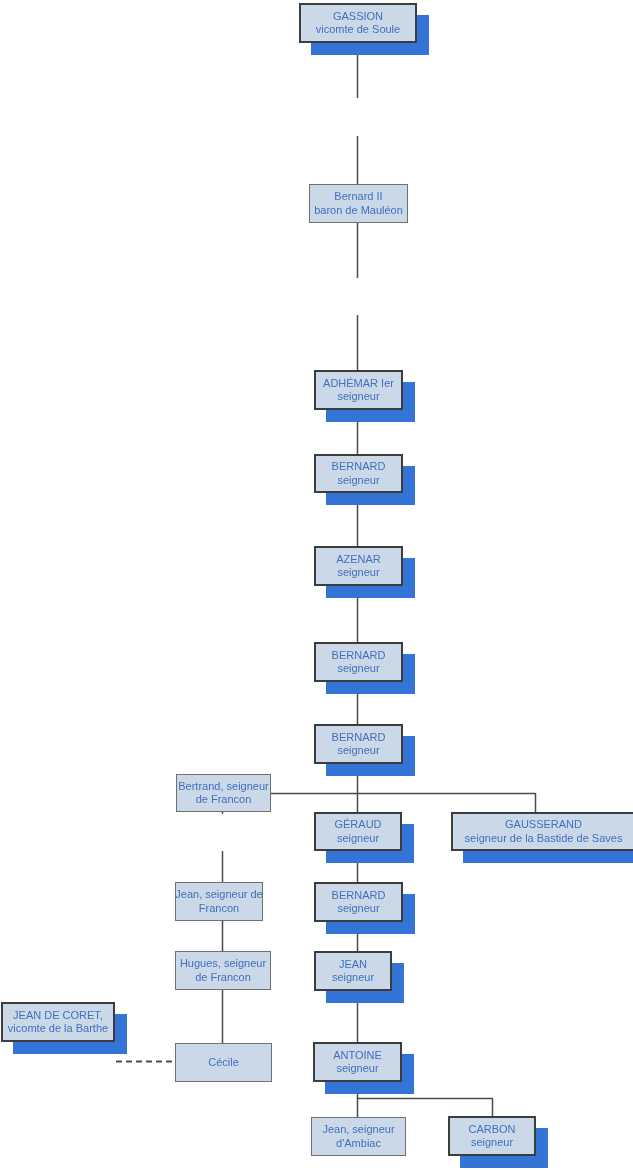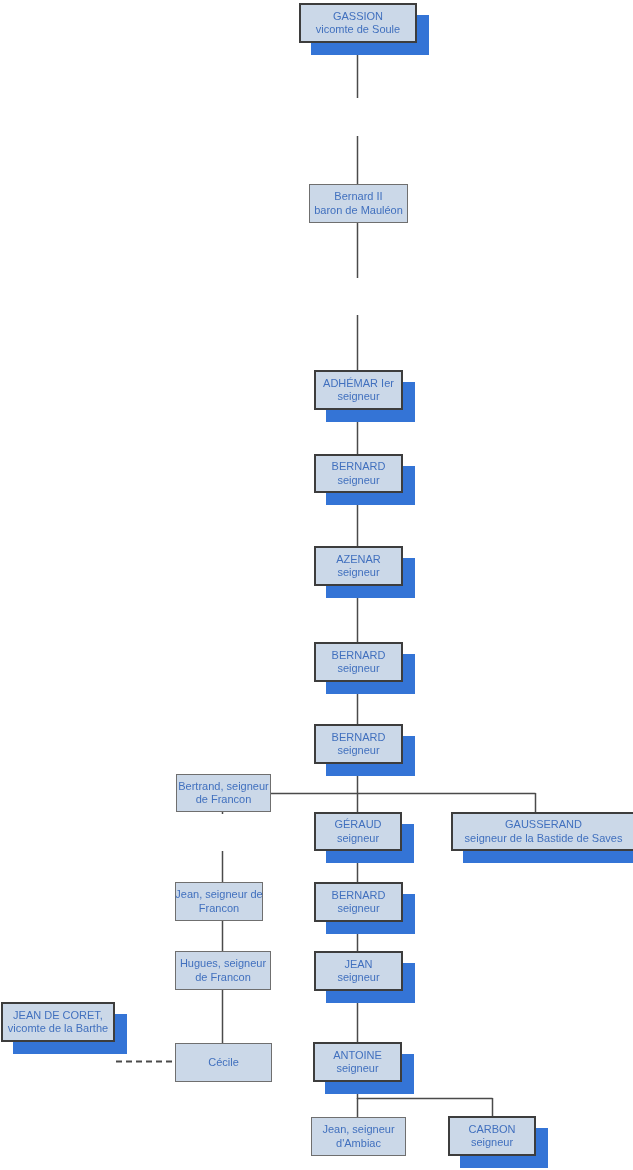--- a/index.html
+++ b/index.html
@@ -127,21 +127,21 @@
   <div class="node shadowed" style="left:314px;top:882px;width:89px;height:40px">
     <span>BERNARD</span>
     <span>seigneur</span>
   </div>
 
   <div class="node" style="left:175px;top:951px;width:96px;height:39px">
     <span>Hugues, seigneur</span>
     <span>de Francon</span>
   </div>
 
-  <div class="node shadowed" style="left:314px;top:951px;width:89px;height:40px">
+  <div class="node shadowed" style="left:314px;top:951px;width:78px;height:40px">
     <span>JEAN</span>
     <span>seigneur</span>
   </div>
 
   <div class="node shadowed" style="left:1px;top:1002px;width:114px;height:40px">
     <span>JEAN DE CORET,</span>
     <span>vicomte de la Barthe</span>
   </div>
 
   <div class="node" style="left:175px;top:1043px;width:97px;height:39px">

